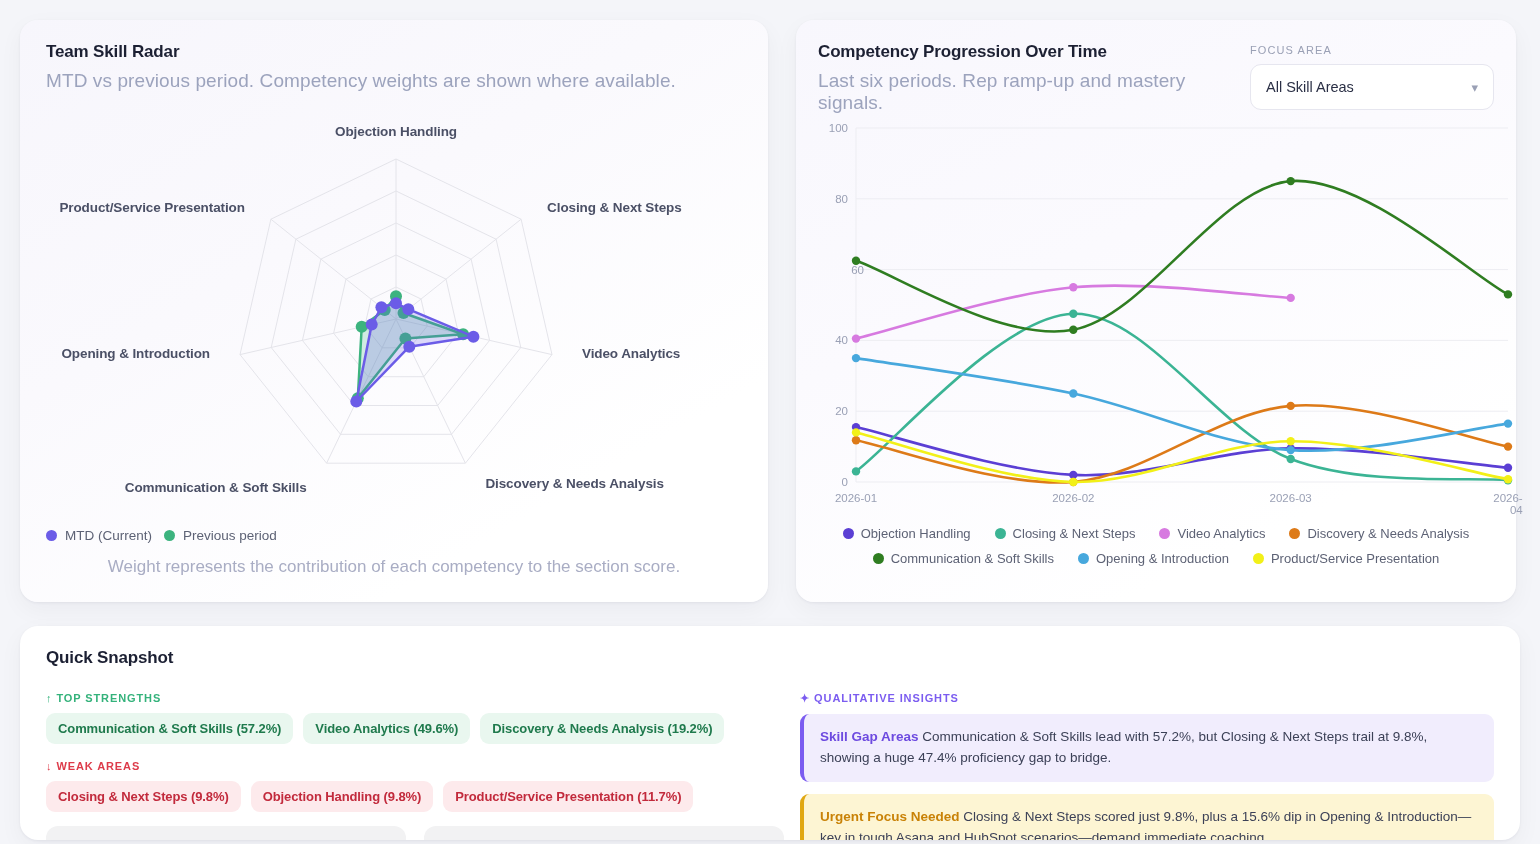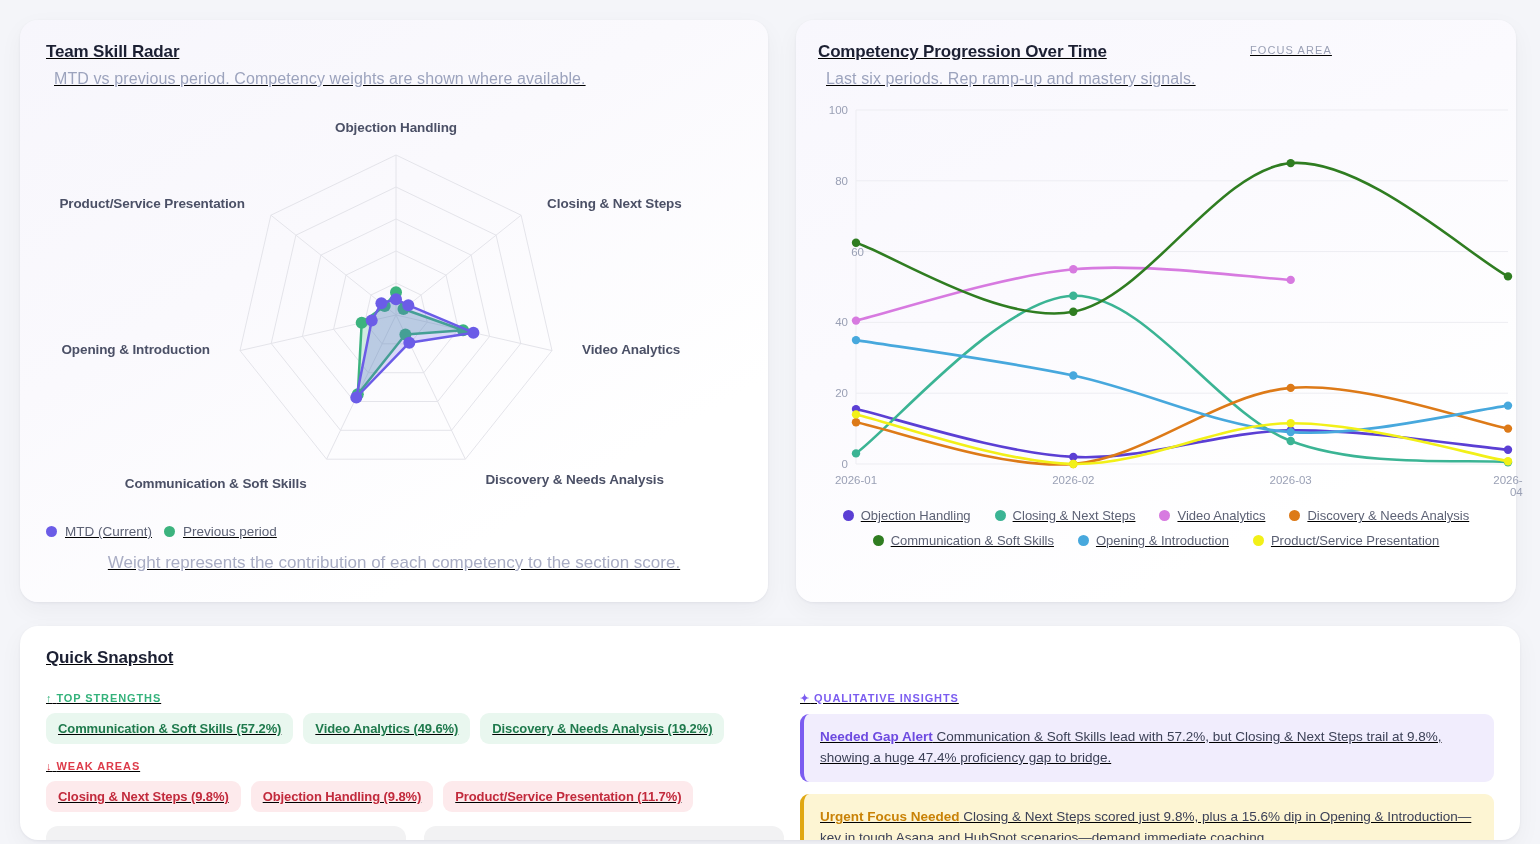--- a/index.html
+++ b/index.html
@@ -3,21 +3,21 @@
 <meta charset="utf-8">
 <style>
   * { box-sizing: border-box; }
   html, body {
     margin: 0; padding: 0;
     width: 1540px; height: 844px;
     background: #f4f5f9;
     font-family: "Liberation Sans", sans-serif;
     overflow: hidden;
   }
-  .page { position: relative; width: 1540px; height: 652px; padding: 20px; text-decoration: underline; }
+  .page { position: relative; width: 1540px; height: 652px; padding: 20px; }
 
   .row-top { display: flex; gap: 28px; align-items: flex-start; }
 
   .card {
     border-radius: 18px;
     background: #ffffff;
     box-shadow: 0 1px 3px rgba(20,20,50,.06), 0 8px 24px rgba(20,20,50,.045);
     position: relative;
   }
   .card-radar {
@@ -36,21 +36,21 @@
     background:#ffffff;
     padding: 22px 26px 0 26px;
     overflow: hidden;
   }
 
   .card-title {
     font-size: 17px; font-weight: 700; color: #1c2033;
     letter-spacing: -.15px; margin: 0 0 8px 0;
   }
   .card-sub {
-    font-size: 16px; color: #9ca3bd; margin: 8px; letter-spacing: .1px;
+    font-size: 19px; color: #9ca3bd; margin: 0; letter-spacing: .1px;
   }
 
   
   .radar-wrap { position: relative; width: 696px; height: 420px; margin-top: 12px; }
   .radar-svg { position: absolute; left: 0; top: 0; }
   .radar-label {
     position: absolute; font-size: 13.5px; font-weight: 700;
     color: #4b5066; white-space: nowrap; letter-spacing: -.1px;
   }
   .radar-legend {
@@ -194,20 +194,24 @@
     </div>
 
     <div class="card card-line">
       <div class="line-head">
         <div>
           <div class="card-title">Competency Progression Over Time</div>
           <div class="card-sub">Last six periods. Rep ramp-up and mastery signals.</div>
         </div>
         <div class="focus-box">
           <div class="focus-label">FOCUS AREA</div>
+          <div class="select">
+            <span>All Skill Areas</span>
+            <span class="chev">▾</span>
+          </div>
         </div>
       </div>
 
       <div class="line-chart">
         <svg id="line-svg" width="700" height="400">
             <line x1="38" x2="690" y1="362.0" y2="362.0" stroke="#ededf2" stroke-width="1"></line>
             <line x1="38" x2="690" y1="291.2" y2="291.2" stroke="#ededf2" stroke-width="1"></line>
             <line x1="38" x2="690" y1="220.4" y2="220.4" stroke="#ededf2" stroke-width="1"></line>
             <line x1="38" x2="690" y1="149.6" y2="149.6" stroke="#ededf2" stroke-width="1"></line>
             <line x1="38" x2="690" y1="78.8" y2="78.8" stroke="#ededf2" stroke-width="1"></line>
@@ -330,19 +334,19 @@
           <div class="ghost ghost-b"></div>
         </div>
       </div>
 
       <div class="snap-right">
         <div class="sec-label sec-insight">
           <span>✦</span>
           <span>QUALITATIVE INSIGHTS</span>
         </div>
         <div id="insights">
-            <div class="insight insight-purple"><span class="ins-title-p">Needed Gap Alert</span><span> Communication &amp; Soft Skills lead with 57.2%, but Closing &amp; Next Steps trail at 9.8%, showing a huge 47.4% proficiency gap to bridge.</span></div>
+            <div class="insight insight-purple"><span class="ins-title-p">Skill Gap Areas</span><span> Communication &amp; Soft Skills lead with 57.2%, but Closing &amp; Next Steps trail at 9.8%, showing a huge 47.4% proficiency gap to bridge.</span></div>
             <div class="insight insight-yellow"><span class="ins-title-y">Urgent Focus Needed</span><span> Closing &amp; Next Steps scored just 9.8%, plus a 15.6% dip in Opening &amp; Introduction—key in tough Asana and HubSpot scenarios—demand immediate coaching.</span></div>
           </div>
       </div>
     </div>
   </div>
 </div>
 
 </body></html>

